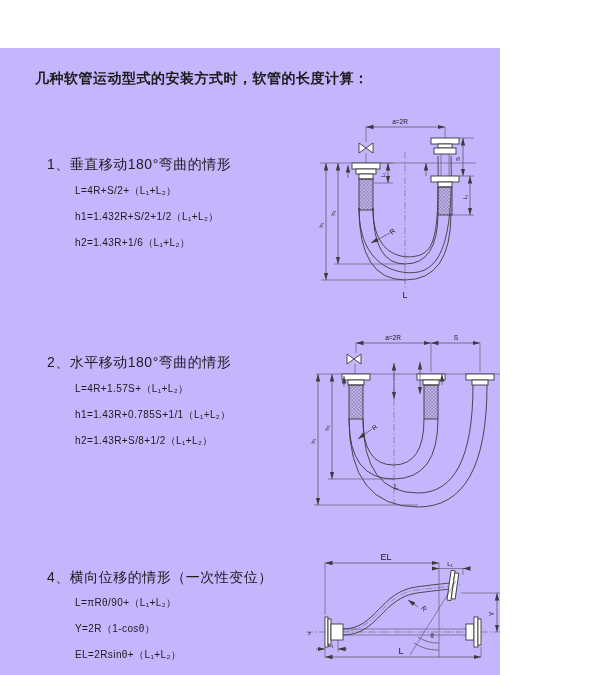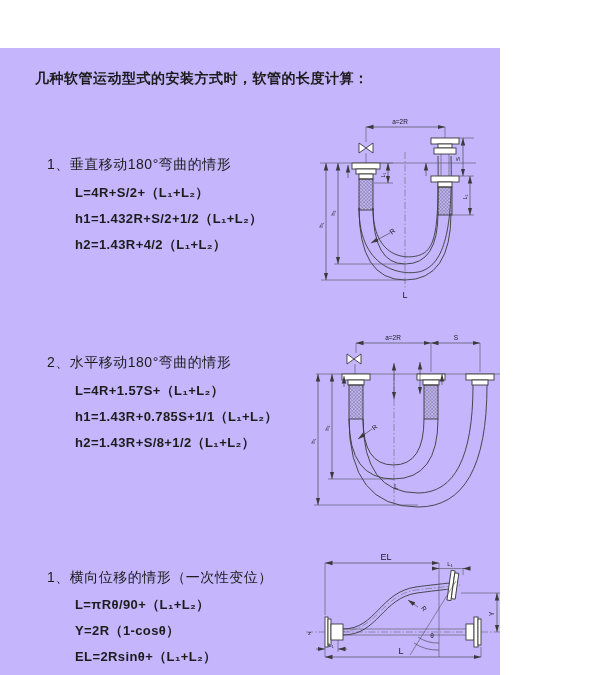--- a/index.html
+++ b/index.html
@@ -1,53 +1,53 @@
 <!DOCTYPE html>
 <html><head>
 <meta charset="utf-8">
 <style>
   html,body{margin:0;padding:0;background:#fff;}
   #page{position:relative;width:500px;height:675px;background:#c4b5fd;overflow:hidden;
         font-family:"Liberation Sans","DejaVu Sans",sans-serif;color:#1c1c1c;margin-top:48px;}
   .abs{position:absolute;}
   .title{font-size:14px;font-weight:700;letter-spacing:0.5px;}
   .heading{font-size:14px;font-weight:400;letter-spacing:0.5px;}
-  .formula{font-size:13px;font-weight:700;letter-spacing:0.4px;white-space:nowrap;}
+  .formula{font-size:10px;font-weight:400;letter-spacing:0.4px;white-space:nowrap;}
   svg{display:block;}
   svg text{font-family:"Liberation Sans","DejaVu Sans",sans-serif;fill:#1c1c1c;}
   .hose{stroke:#3a3a3a;stroke-width:0.9;fill:none;}
   .thin{stroke:#4a4a4a;stroke-width:0.55;fill:none;}
   .dim{stroke:#3a3a3a;stroke-width:0.6;fill:none;}
   .cl{stroke:#5a5a5a;stroke-width:0.5;fill:none;stroke-dasharray:7 2 1.5 2;}
   .flange{fill:#ffffff;stroke:#3a3a3a;stroke-width:0.9;}
   .braidrect{stroke:#3a3a3a;stroke-width:0.9;}
 </style>
 </head>
 <body>
 
 <div id="page">
 
   <div class="abs title" style="left:35px;top:22px;">几种软管运动型式的安装方式时，软管的长度计算：</div>
 
   <div>
     <div class="abs heading" style="left:47px;top:108px;">1、垂直移动180°弯曲的情形</div>
     <div class="abs formula" style="left:75px;top:136px;">L=4R+S/2+（L₁+L₂）</div>
     <div class="abs formula" style="left:75px;top:162px;">h1=1.432R+S/2+1/2（L₁+L₂）</div>
-    <div class="abs formula" style="left:75px;top:188px;">h2=1.43R+4/2（L₁+L₂）</div>
+    <div class="abs formula" style="left:75px;top:188px;">h2=1.43R+1/6（L₁+L₂）</div>
   </div>
 
   <div>
     <div class="abs heading" style="left:47px;top:306px;">2、水平移动180°弯曲的情形</div>
     <div class="abs formula" style="left:75px;top:334px;">L=4R+1.57S+（L₁+L₂）</div>
     <div class="abs formula" style="left:75px;top:360px;">h1=1.43R+0.785S+1/1（L₁+L₂）</div>
     <div class="abs formula" style="left:75px;top:386px;">h2=1.43R+S/8+1/2（L₁+L₂）</div>
   </div>
 
   <div>
-    <div class="abs heading" style="left:47px;top:521px;">1、横向位移的情形（一次性变位）</div>
+    <div class="abs heading" style="left:47px;top:521px;">4、横向位移的情形（一次性变位）</div>
     <div class="abs formula" style="left:75px;top:548px;">L=πRθ/90+（L₁+L₂）</div>
     <div class="abs formula" style="left:75px;top:574px;">Y=2R（1-cosθ）</div>
     <div class="abs formula" style="left:75px;top:600px;">EL=2Rsinθ+（L₁+L₂）</div>
   </div>
 
   <svg class="abs" style="left:308px;top:64px;" width="290" height="195" viewBox="0 0 290 195">
     <defs>
       <marker id="a1" markerWidth="9" markerHeight="6" refX="7.5" refY="3" orient="auto-start-reverse" markerUnits="userSpaceOnUse">
         <path d="M0,0.8 L7.5,3 L0,5.2 Z" fill="#3a3a3a"></path>
       </marker>

